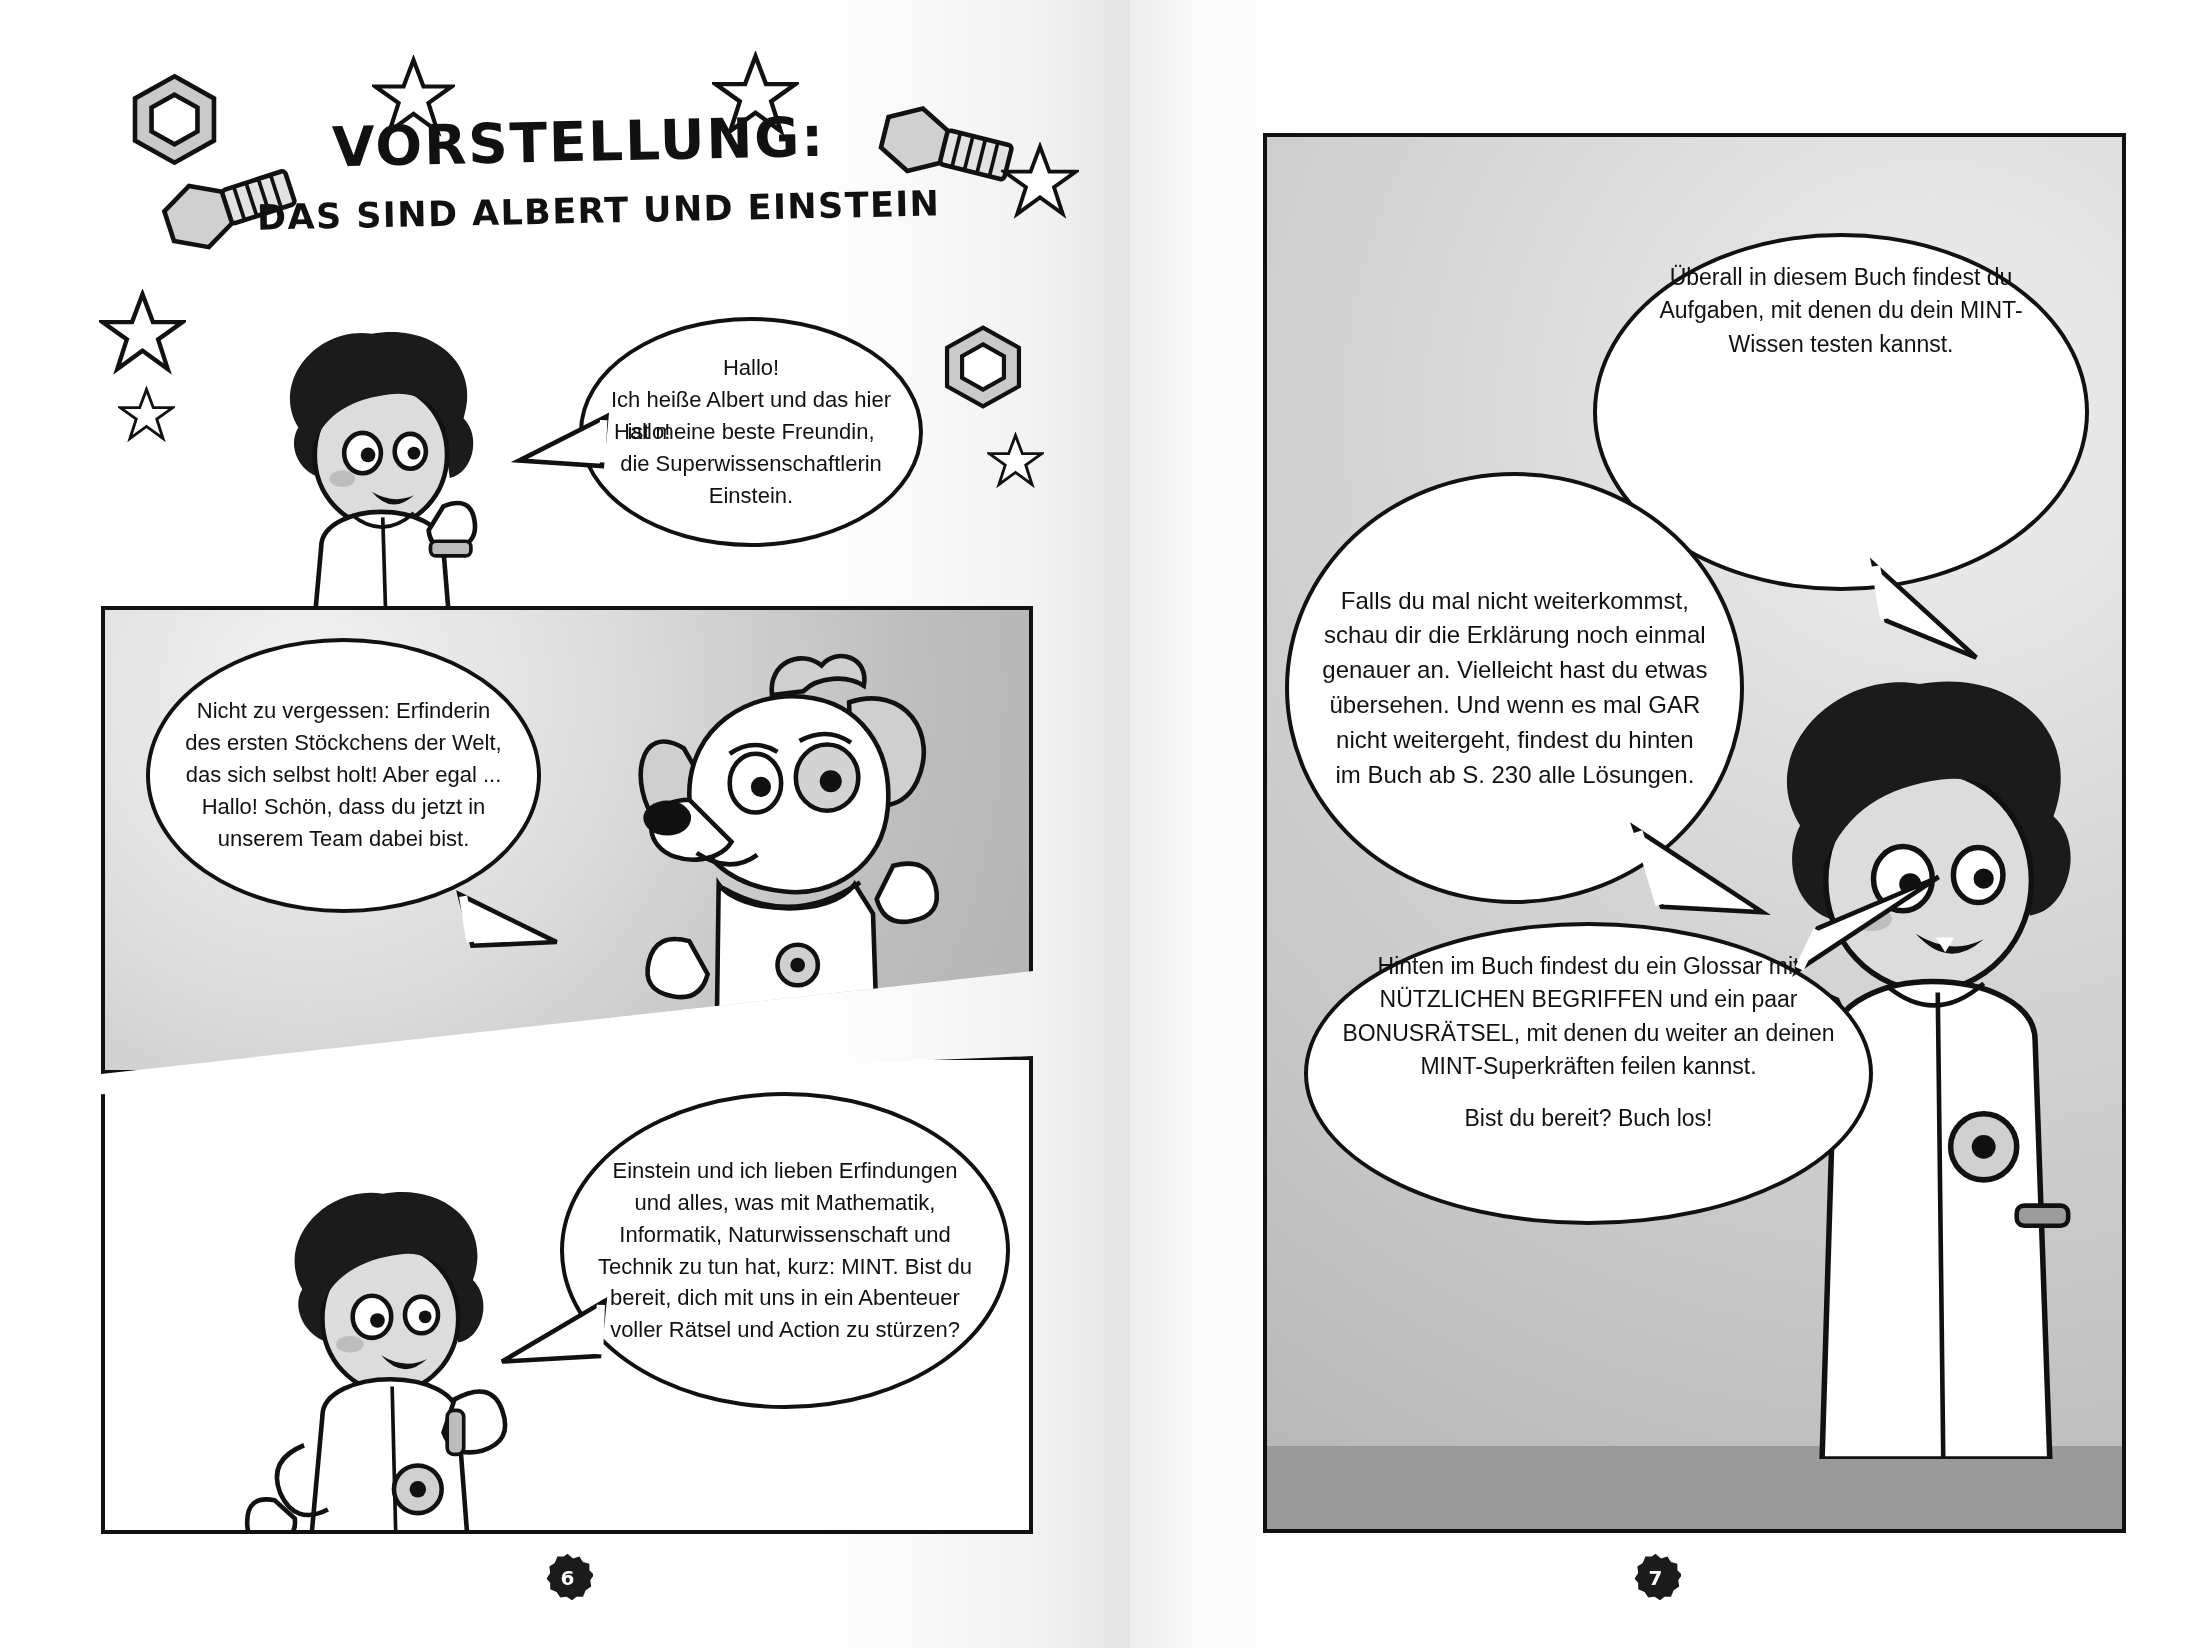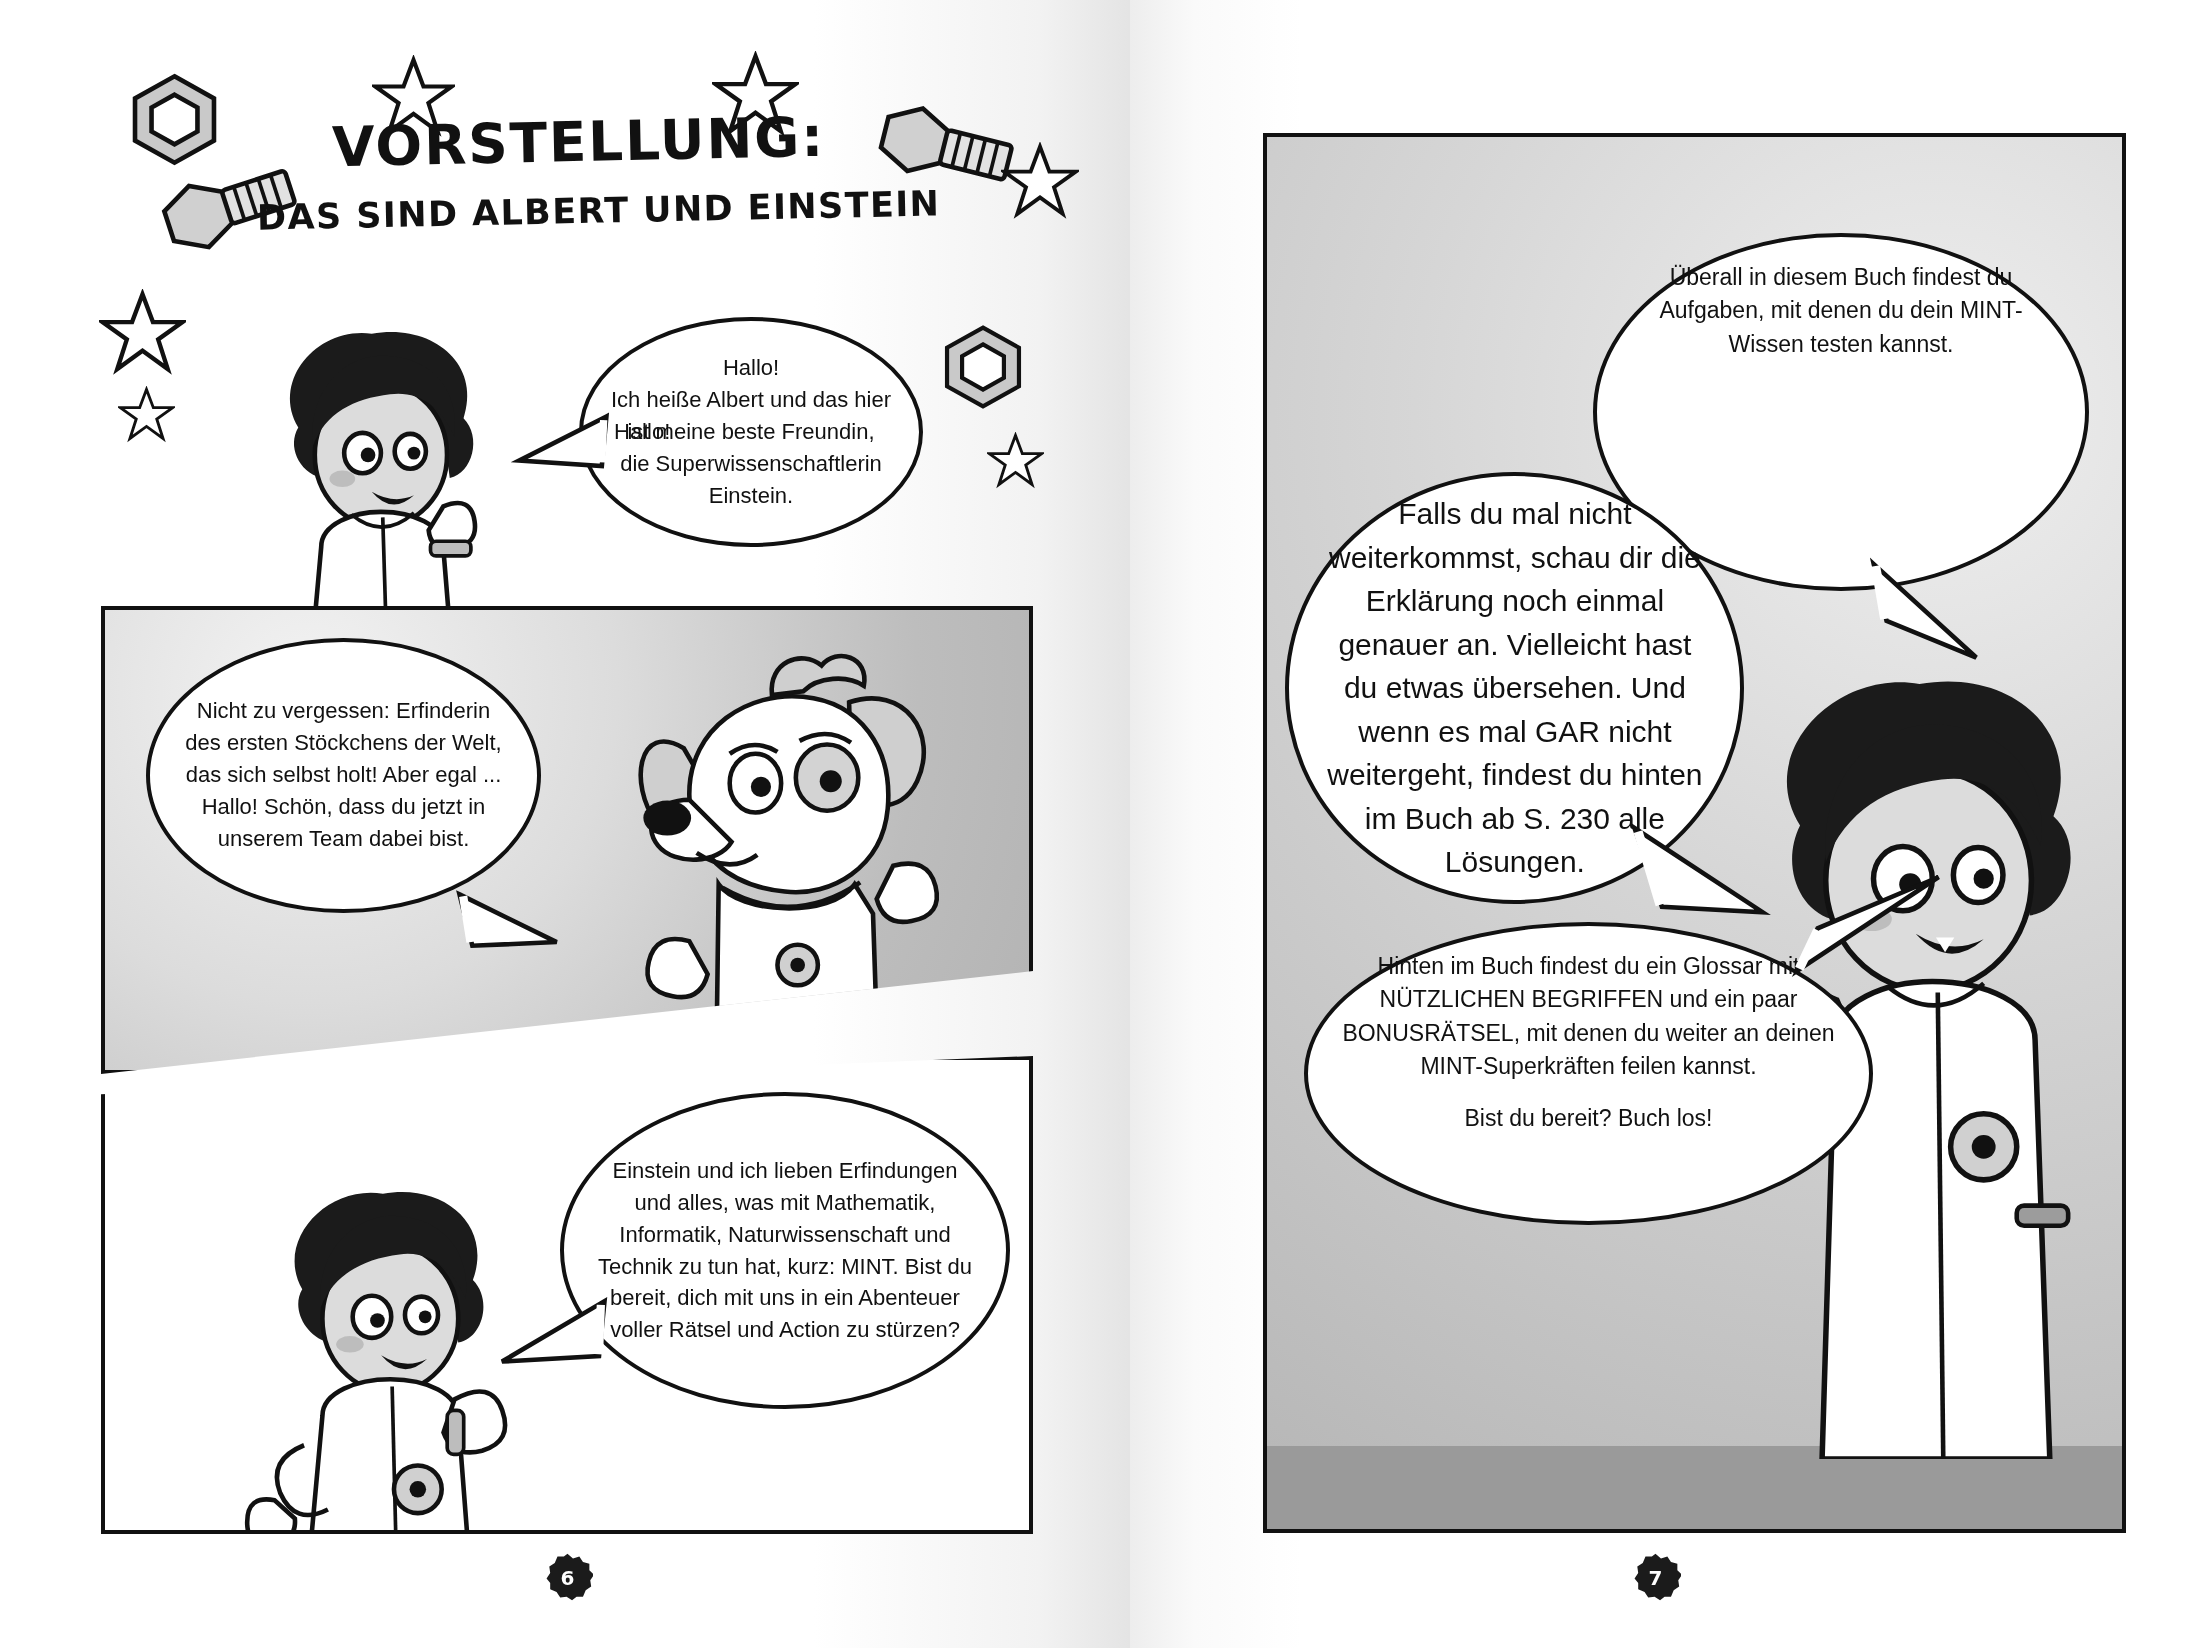--- a/index.html
+++ b/index.html
@@ -365,21 +365,21 @@
       <div class="bubble" style="left:326px;top:96px;width:496px;height:358px;font-size:23px;flex-direction:column;">
         <p>Überall in diesem Buch findest du Aufgaben, mit denen du dein MINT-Wissen testen kannst.</p>
       </div>
       <div class="tail" style="left:588px;top:418px;">
         <svg width="129" height="119" viewBox="0 0 140 130">
           <path d="M20,10 L132,112 L34,72 Z" fill="#fff" stroke="#111" stroke-width="5"></path>
           <path d="M22,12 L32,70" stroke="#fff" stroke-width="10"></path>
         </svg>
       </div>
 
-      <div class="bubble" style="left:18.4px;top:335px;width:459px;height:432px;font-size:30px;">
+      <div class="bubble" style="left:18.4px;top:335px;width:459px;height:432px;font-size:24px;">
         <span>Falls du mal nicht weiterkommst, schau dir die Erklärung noch einmal genauer an. Vielleicht hast du etwas übersehen. Und wenn es mal GAR nicht weitergeht, findest du hinten im Buch ab S. 230 alle Lösungen.</span>
       </div>
       <div class="tail" style="left:358px;top:680px;">
         <svg width="147" height="119" viewBox="0 0 160 130">
           <path d="M10,12 L150,104 L40,98 Z" fill="#fff" stroke="#111" stroke-width="5"></path>
           <path d="M14,16 L38,96" stroke="#fff" stroke-width="10"></path>
         </svg>
       </div>
 
       <div class="bubble" style="left:37px;top:785px;width:569px;height:303px;font-size:23px;flex-direction:column;">

